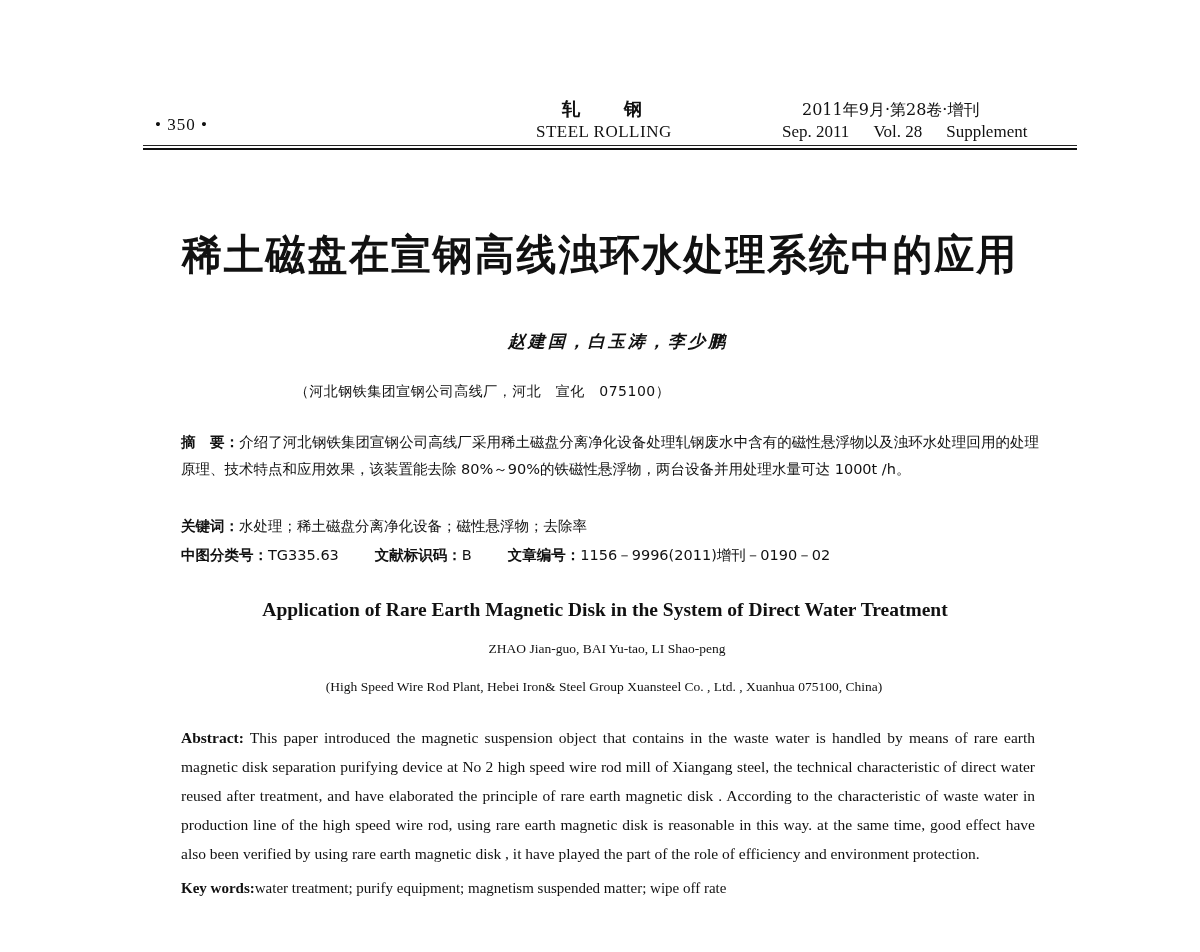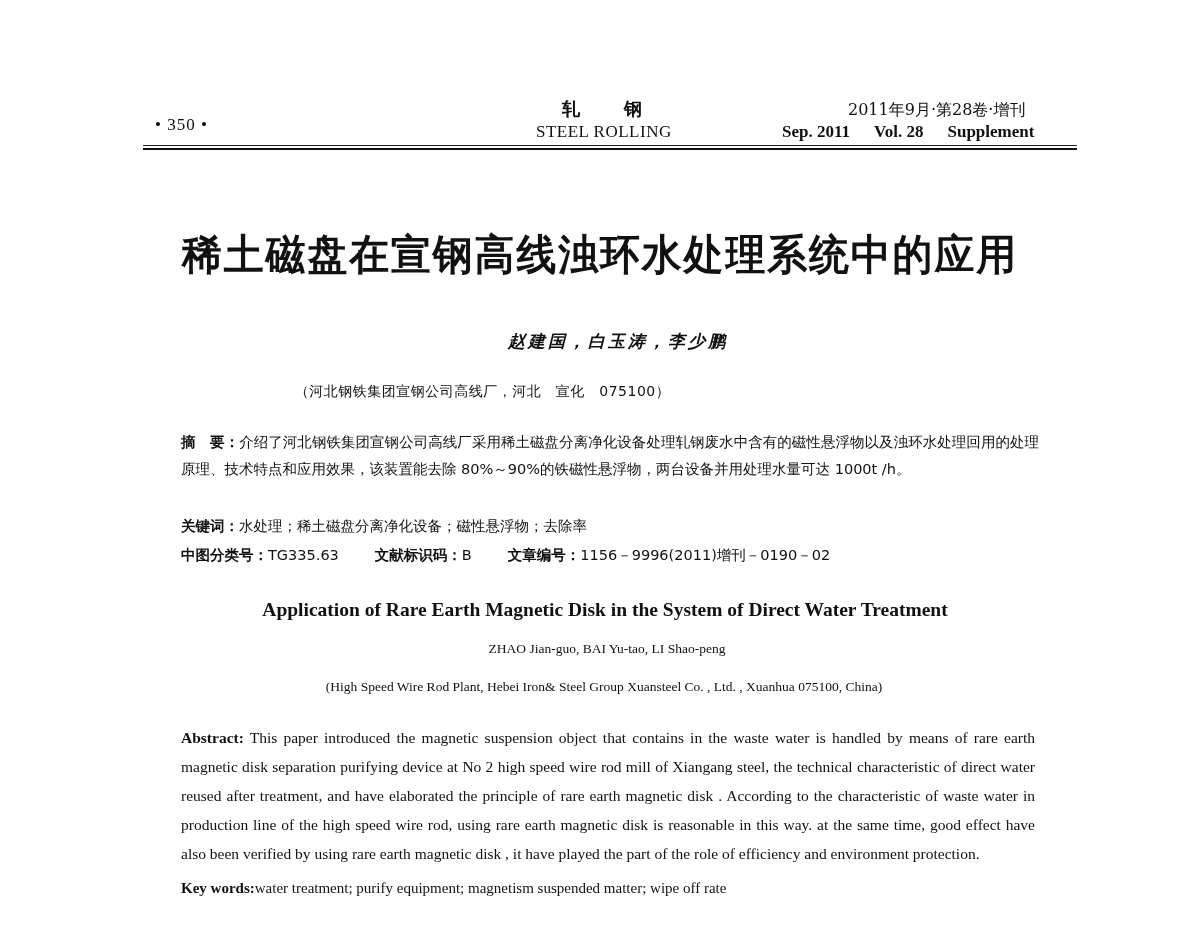--- a/index.html
+++ b/index.html
@@ -5,23 +5,23 @@
     * { margin: 0; padding: 0; box-sizing: border-box; }
     html, body { width: 1200px; height: 952px; background: #ffffff; overflow: hidden; }
     body { position: relative; color: #111; font-family: "DejaVu Serif", serif; }
 
     .abs { position: absolute; white-space: nowrap; }
 
     
     .page-num { left: 155px; top: 115px; font-size: 17px; font-family: "Liberation Serif", serif; letter-spacing: 1px; }
     .journal-cn { left: 562px; top: 97px; font-size: 18px; font-weight: bold; font-family: "DejaVu Sans", sans-serif; letter-spacing: 44px; }
     .journal-en { left: 536px; top: 122px; font-size: 17px; font-family: "Liberation Serif", serif; letter-spacing: 0.5px; }
-    .issue-cn { left: 848px; top: 100px; font-size: 16px; font-family: "DejaVu Serif", serif; }
+    .issue-cn { left: 802px; top: 100px; font-size: 16px; font-family: "DejaVu Serif", serif; }
     .issue-en { left: 782px; top: 122px; font-size: 17px; font-family: "Liberation Serif", serif; }
-    .issue-en span { display: inline-block; margin-right: 24px; font-weight: bold; }
+    .issue-en span { display: inline-block; margin-right: 24px; }
     .issue-en span:last-child { margin-right: 0; }
 
     .rule-thin { position: absolute; left: 143px; top: 145px; width: 934px; height: 1px; background: #222; }
     .rule-thick { position: absolute; left: 143px; top: 148px; width: 934px; height: 2px; background: #111; }
 
     
     .title-cn { left: 0; width: 1200px; text-align: center; top: 227px; font-size: 42px; font-weight: bold; font-family: "DejaVu Sans", sans-serif; letter-spacing: 2px; transform: scaleX(0.95); }
     .authors-cn { left: 0; width: 1236px; text-align: center; top: 330px; font-size: 17px; font-family: "DejaVu Serif", serif; font-style: italic; font-weight: bold; letter-spacing: 3px; }
     .affil-cn { left: 0; width: 965px; text-align: center; top: 383px; font-size: 14px; font-family: "DejaVu Sans", sans-serif; letter-spacing: 0.5px; }
 

